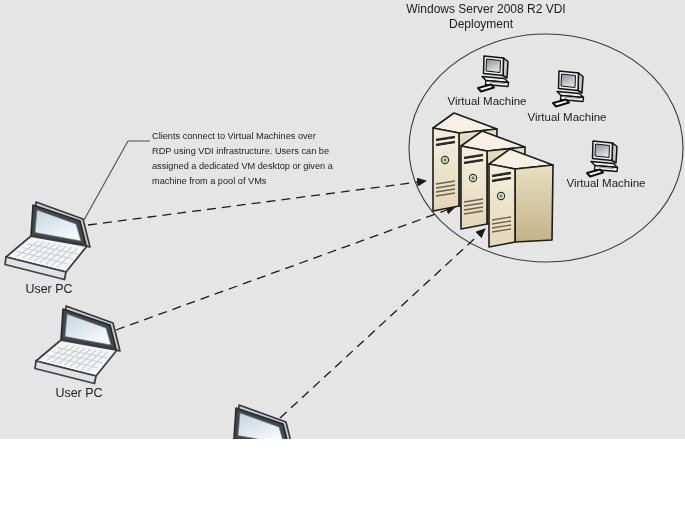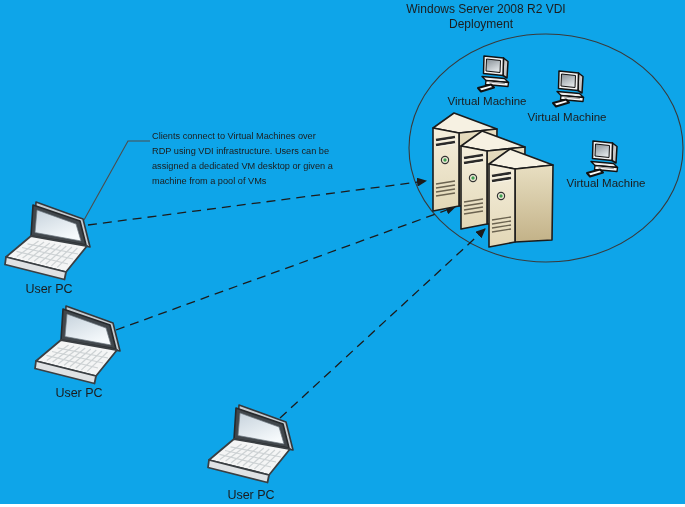--- a/index.html
+++ b/index.html
@@ -1,16 +1,16 @@
 <!DOCTYPE html>
 <html><head>
 <meta charset="utf-8">
 <style>
   html,body{margin:0;padding:0;background:#ffffff;}
-  #stage{position:relative;width:685px;height:504px;background:#0ea5e9;overflow:hidden;
+  #stage{position:relative;width:685px;height:439px;background:#e5e5e5;overflow:hidden;
          font-family:"Liberation Sans", sans-serif;}
   svg{position:absolute;left:0;top:0;}
   text{fill:#1c1c1c;font-family:"Liberation Sans", sans-serif;}
   .title-text{font-size:12px;}
   .note-text{font-size:9.2px;}
   .vm-label{font-size:11.5px;}
   .pc-label{font-size:12.5px;}
 </style>
 </head>
 <body>

